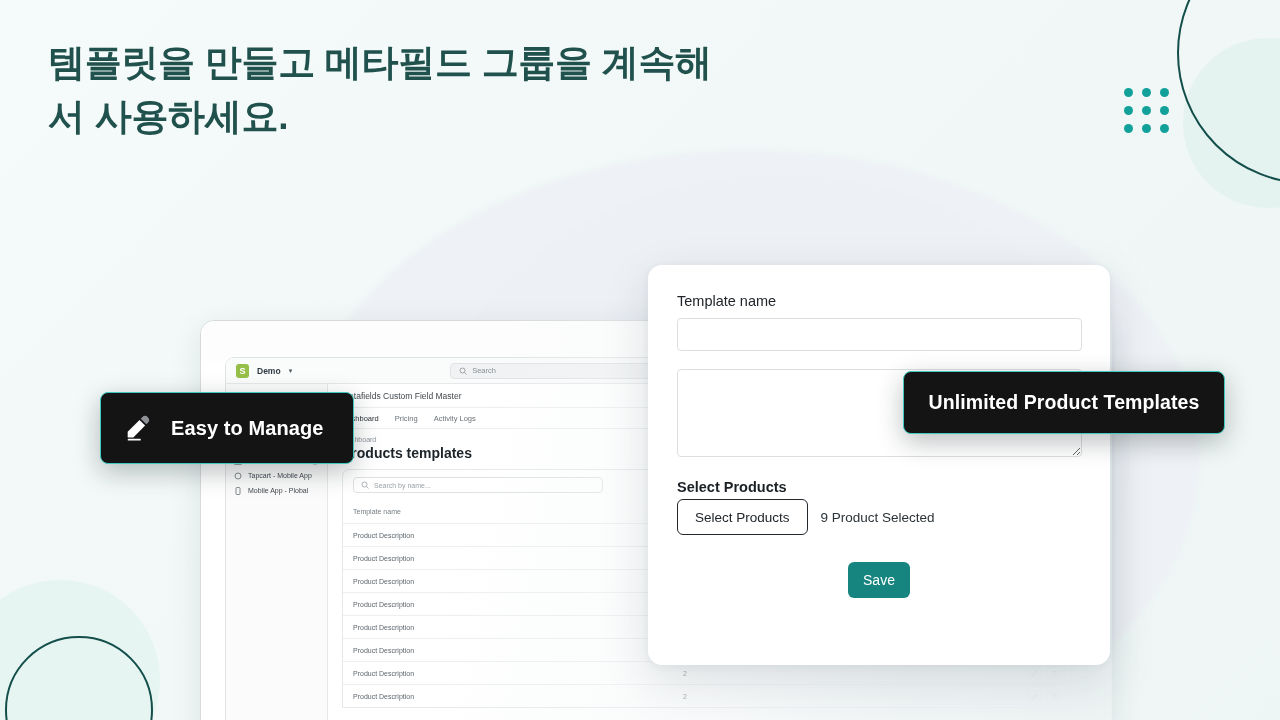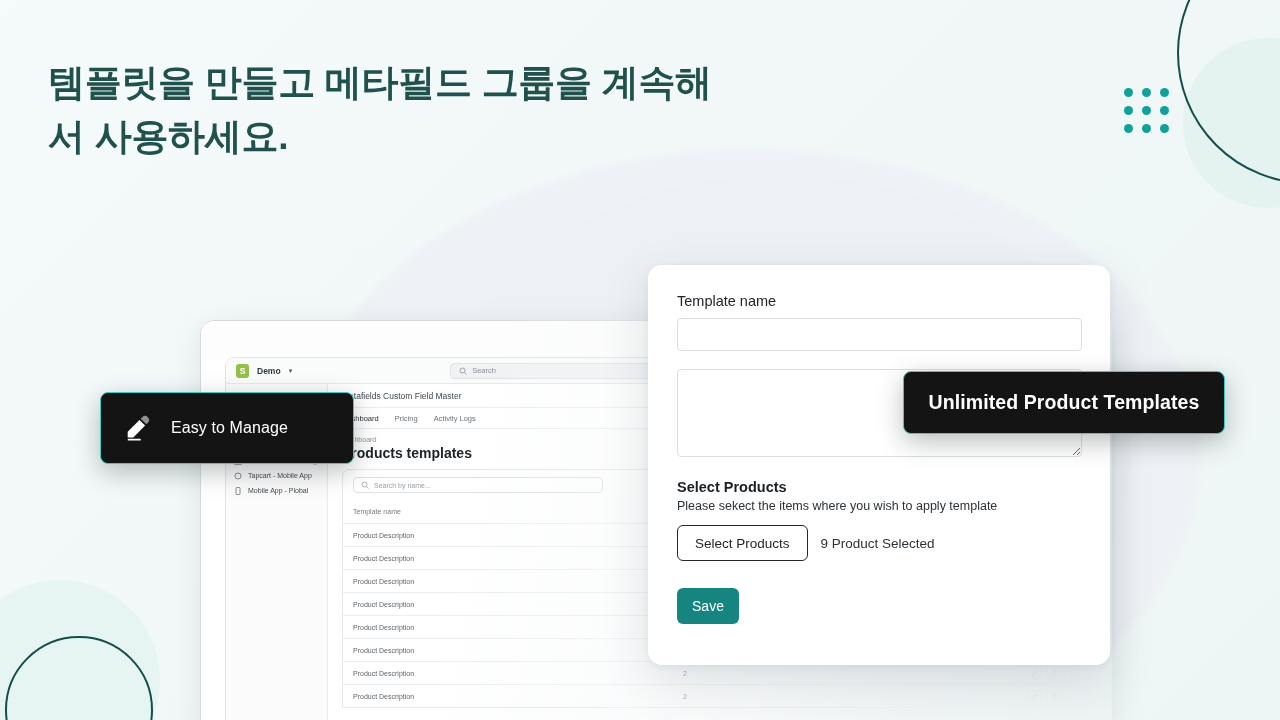--- a/index.html
+++ b/index.html
@@ -73,21 +73,21 @@
     position: absolute;
     left: 5px; top: 636px;
     width: 148px; height: 148px;
     border-radius: 50%;
     border: 2px solid #134e4a;
   }
 
   
   .headline {
     position: absolute;
-    left: 48px; top: 56px;
+    left: 48px; top: 36px;
     width: 700px;
     font-size: 37px;
     font-weight: 700;
     line-height: 1.45;
     letter-spacing: -0.3px;
     color: #20514d;
     white-space: pre-line;
   }
 
   
@@ -326,21 +326,21 @@
     border: 1px solid #23282d;
     border-radius: 6px;
     background: #fff;
     font-size: 13.5px;
     color: #20262b;
     display: flex; align-items: center; justify-content: center;
     font-family: "Liberation Sans", sans-serif;
     cursor: pointer;
   }
   .sel-count { font-size: 13.5px; color: #2c3338; }
-  .save-wrap { display: flex; justify-content: flex-start; margin-top: 27px; }
+  .save-wrap { display: flex; justify-content: center; margin-top: 27px; }
   .btn-save {
     height: 36px; width: 62px;
     border: none; border-radius: 6px;
     background: #17857f;
     color: #ffffff;
     font-size: 14px;
     font-family: "Liberation Sans", sans-serif;
     cursor: pointer;
   }
 
@@ -354,21 +354,21 @@
     display: flex; align-items: center;
     box-shadow: 0 8px 26px rgba(15,25,30,.28);
   }
   .pill-manage {
     left: 100px; top: 392px;
     width: 254px; height: 72px;
     padding-left: 22px;
     gap: 18px;
   }
   .pill-manage .label {
-    font-size: 16px; font-weight: 400; letter-spacing: .1px;
+    font-size: 20px; font-weight: 700; letter-spacing: .1px;
   }
   .pill-unlimited {
     left: 903px; top: 371px;
     width: 322px; height: 63px;
     justify-content: center;
   }
   .pill-unlimited .label {
     font-size: 19.5px; font-weight: 700; letter-spacing: .1px;
   }
   .pencil-icon svg { width: 30px; height: 30px; display: block; }
@@ -598,21 +598,20 @@
 
   <div class="tablet-wash"></div>
 
   <div class="form-card">
     <div class="fld-label">Template name</div>
     <input class="fld-input" type="text" placeholder="" style="">
 
     <textarea class="fld-textarea" placeholder="" style=""></textarea>
 
     <div class="sec-title">Select Products</div>
-    <div class="sec-sub">Please sekect the items where you wish to apply template</div>
 
     <div class="sel-row">
       <button class="btn-outline">Select Products</button>
       <span class="sel-count">9 Product Selected</span>
     </div>
 
     <div class="save-wrap">
       <button class="btn-save">Save</button>
     </div>
   </div>

